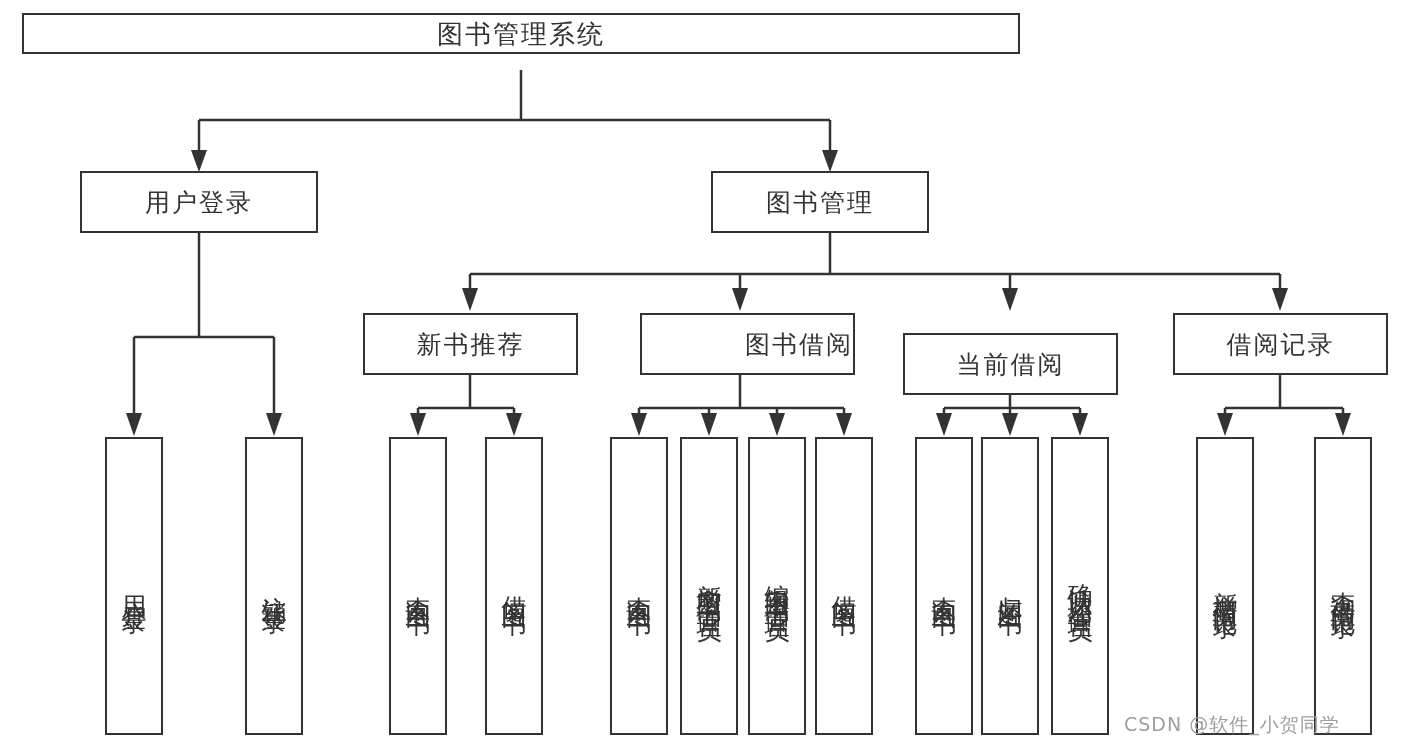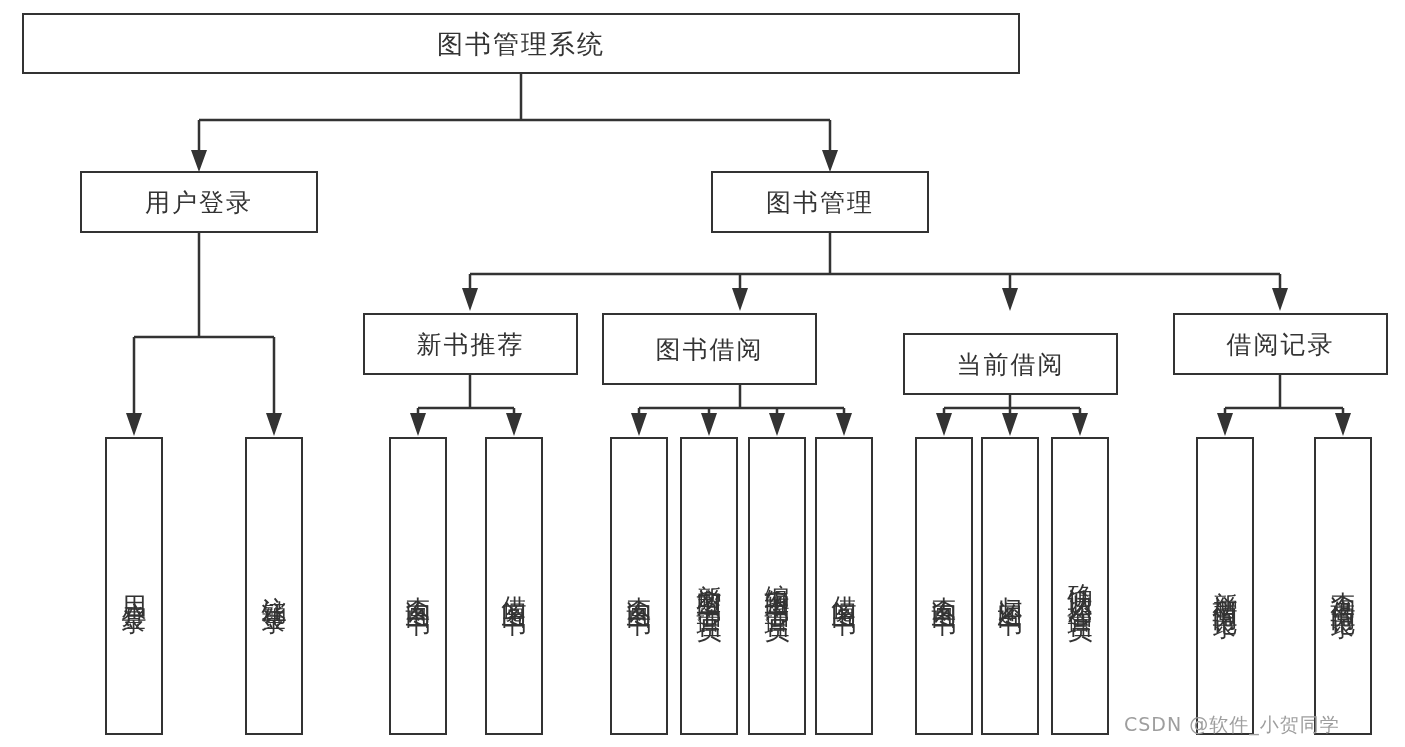--- a/index.html
+++ b/index.html
@@ -81,35 +81,35 @@
     <path class="arrowheads" d="
       M191 150 H207 L199 172 Z M822 150 H838 L830 172 Z
       M126 413 H142 L134 436 Z M266 413 H282 L274 436 Z
       M462 288 H478 L470 311 Z M732 288 H748 L740 311 Z M1002 288 H1018 L1010 311 Z M1272 288 H1288 L1280 311 Z
       M410 413 H426 L418 436 Z M506 413 H522 L514 436 Z
       M631 413 H647 L639 436 Z M701 413 H717 L709 436 Z M769 413 H785 L777 436 Z M836 413 H852 L844 436 Z
       M936 413 H952 L944 436 Z M1002 413 H1018 L1010 436 Z M1072 413 H1088 L1080 436 Z
       M1217 413 H1233 L1225 436 Z M1335 413 H1351 L1343 436 Z"></path>
   </svg>
 
-  <div class="box root" style="left:22px; top:13px; width:998px; height:61px;">
+  <div class="box root" style="left:22px; top:13px; width:998px; height:41px;">
     <span class="hlabel">图书管理系统</span>
   </div>
 
   <div class="box" style="left:80px; top:171px; width:238px; height:62px;">
     <span class="hlabel">用户登录</span>
   </div>
   <div class="box" style="left:711px; top:171px; width:218px; height:62px;">
     <span class="hlabel">图书管理</span>
   </div>
 
   <div class="box" style="left:363px; top:313px; width:215px; height:62px;">
     <span class="hlabel">新书推荐</span>
   </div>
-  <div class="box" style="left:602px; top:313px; width:215px; height:72px;">
+  <div class="box" style="left:640px; top:313px; width:215px; height:62px;justify-content:flex-end;">
     <span class="hlabel">图书借阅</span>
   </div>
   <div class="box" style="left:903px; top:313px; width:215px; height:62px;margin-top:20px;">
     <span class="hlabel">当前借阅</span>
   </div>
   <div class="box" style="left:1173px; top:313px; width:215px; height:62px;">
     <span class="hlabel">借阅记录</span>
   </div>
 
   <div class="box" style="left:105px; top:437px; width:58px; height:298px;">

